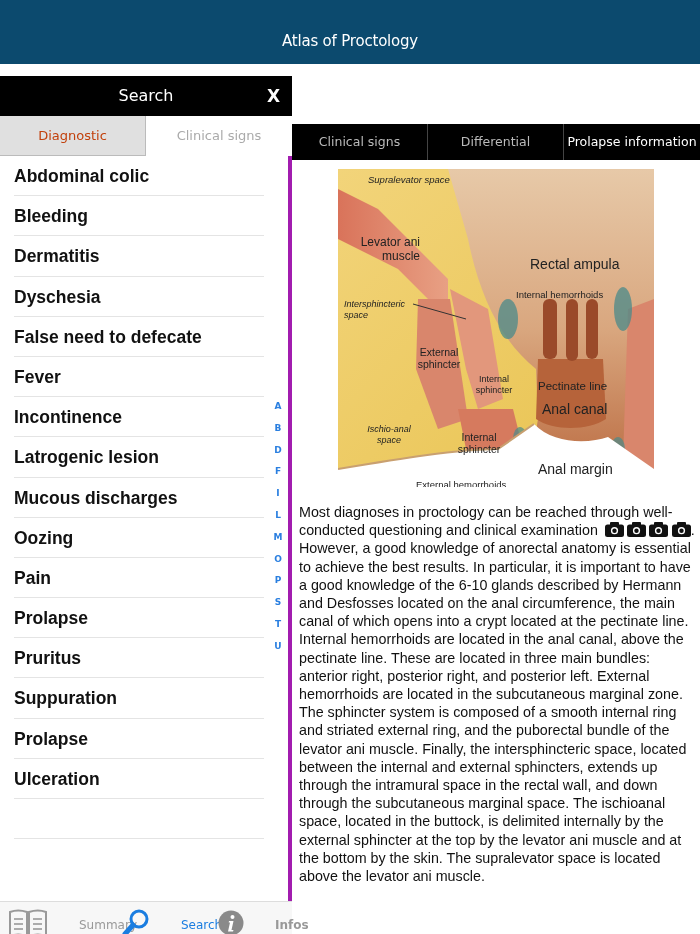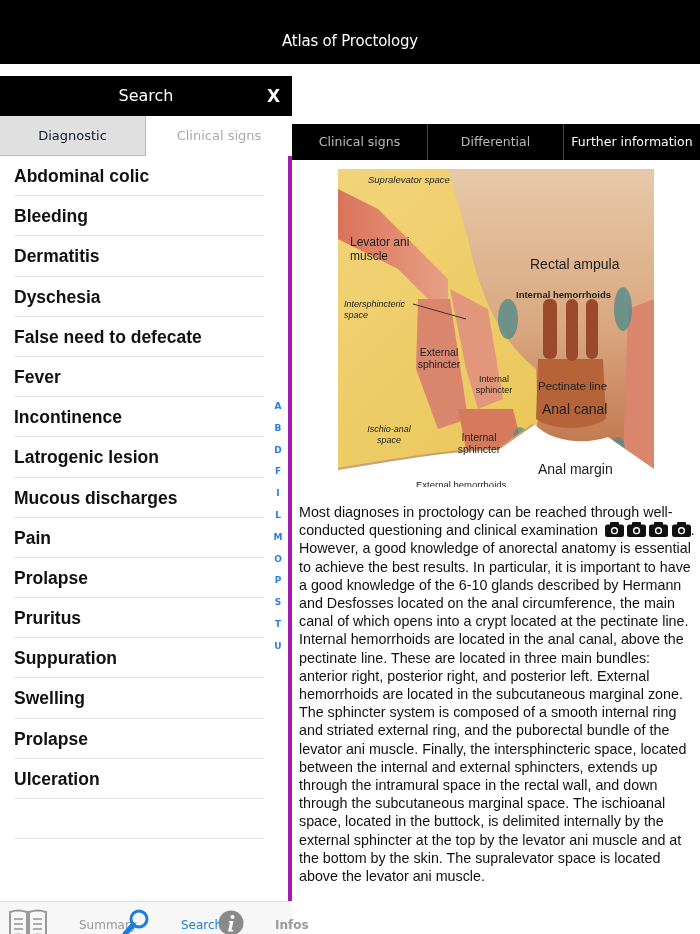--- a/index.html
+++ b/index.html
@@ -1,27 +1,27 @@
 <!DOCTYPE html>
 <html><head>
   <meta charset="utf-8">
   <style>
     * { box-sizing: border-box; margin: 0; padding: 0; }
     html, body { width: 700px; height: 934px; overflow: hidden; background: #fff; font-family: "Liberation Sans", sans-serif; }
-    .topbar { position: absolute; left: 0; top: 0; width: 700px; height: 64px; background: #000000; }
+    .topbar { position: absolute; left: 0; top: 0; width: 700px; height: 64px; background: #0c4a6e; }
     .topbar .title { position: absolute; left: 0; right: 0; top: 32px; text-align: center; color: #fff; font-size: 15px; font-family: "DejaVu Sans", sans-serif; letter-spacing: -0.2px; }
 
     
     .left { position: absolute; left: 0; top: 76px; width: 292px; height: 870px; background: #fff; border-right: 4px solid #a21caf; }
     .search-bar { position: absolute; left: 0; top: 0; width: 292px; height: 40px; background: #000; color: #fff; }
     .search-bar .label { position: absolute; left: 0; width: 292px; top: 10px; text-align: center; font-size: 16px; font-family: "DejaVu Sans", sans-serif; }
     .search-bar .close { position: absolute; right: 12px; top: 10px; font-size: 17px; font-weight: bold; font-family: "DejaVu Sans", sans-serif; cursor: pointer; }
     .seg { position: absolute; top: 40px; left: 0; width: 292px; height: 40px; }
     .seg .tab { position: absolute; top: 0; height: 40px; text-align: center; line-height: 40px; font-size: 13px; font-family: "DejaVu Sans", sans-serif; }
-    .seg .tab.diag { left: 0; width: 146px; background: #e0e0e0; color: #0f172a; border-right: 1px solid #bbb; border-bottom: 1px solid #bbb; }
+    .seg .tab.diag { left: 0; width: 146px; background: #e0e0e0; color: #c2410c; border-right: 1px solid #bbb; border-bottom: 1px solid #bbb; }
     .seg .tab.clin { left: 146px; width: 146px; background: #fff; color: #aaa; }
     .list { position: absolute; top: 80px; left: 0; width: 292px; }
     .list .item { position: relative; height: 40.2px; margin-left: 14px; width: 250px; border-bottom: 1px solid #e4e4e4; }
     .list .item span { position: absolute; left: 0; top: 10px; font-size: 17.5px; font-weight: bold; color: #111; font-family: "Liberation Sans", sans-serif; }
     .list .item.empty { border-bottom: 1px solid #e4e4e4; }
     .index { position: absolute; left: 268px; top: 325px; width: 20px; }
     .index div { height: 21.8px; text-align: center; color: #2a7fe0; font-size: 9px; font-weight: bold; font-family: "DejaVu Sans", sans-serif; cursor: pointer; }
 
     .tabbar { position: absolute; left: 0; bottom: 0; width: 292px; height: 45px; background: #f7f7f7; border-top: 1px solid #ddd; }
     .tb { position: absolute; top: 0; height: 45px; display: flex; align-items: center; cursor: pointer; gap: 23px; }
@@ -82,33 +82,33 @@
     <div class="item">
         <span>Incontinence</span>
       </div>
     <div class="item">
         <span>Latrogenic lesion</span>
       </div>
     <div class="item">
         <span>Mucous discharges</span>
       </div>
     <div class="item">
+        <span>Oozing</span>
+      </div>
+    <div class="item">
         <span>Pain</span>
       </div>
     <div class="item">
         <span>Prolapse</span>
       </div>
     <div class="item">
         <span>Pruritus</span>
       </div>
     <div class="item">
         <span>Suppuration</span>
-      </div>
-    <div class="item">
-        <span>Swelling</span>
       </div>
     <div class="item">
         <span>Prolapse</span>
       </div>
     <div class="item">
         <span>Ulceration</span>
       </div>
     <div class="item empty"></div>
   </div>
   <div class="index">
@@ -161,21 +161,21 @@
       </span>
       <span class="lbl">Infos</span>
     </div>
   </div>
 </div>
 
 <div class="right">
   <div class="rtabs">
     <div class="rtab" style="left:0;width:135px;">Clinical signs</div>
     <div class="rtab sep" style="left:135px;width:136px;">Differential diagnostic</div>
-    <div class="rtab sep active" style="left:271px;width:137px;">Further information</div>
+    <div class="rtab sep active" style="left:271px;width:137px;">Prolapse information</div>
   </div>
 
   <div class="figure">
     <svg width="316" height="318" viewBox="0 0 316 318">
       <defs>
         <linearGradient id="fat" x1="0" y1="0" x2="1" y2="1">
           <stop offset="0" stop-color="#f2d47a"></stop>
           <stop offset="1" stop-color="#e8c24e"></stop>
         </linearGradient>
         <linearGradient id="muc" x1="0" y1="0" x2="0" y2="1">
@@ -210,23 +210,23 @@
       <ellipse cx="285" cy="140" rx="9" ry="22" fill="#4a8a8a" opacity="0.75"></ellipse>
       <ellipse cx="182" cy="270" rx="7" ry="12" fill="#4a8a8a" opacity="0.7"></ellipse>
       <ellipse cx="280" cy="280" rx="7" ry="12" fill="#4a8a8a" opacity="0.7"></ellipse>
 
       <path d="M0 300 C60 290 120 280 160 280 L196 255 C215 275 250 275 270 268 L316 300 L316 318 L0 318 Z" fill="#fff"></path>
       <path d="M0 300 C60 290 120 280 160 280 L196 255" fill="none" stroke="#c9a070" stroke-width="2"></path>
 
       <line x1="75" y1="135" x2="128" y2="150" stroke="#333" stroke-width="1"></line>
     </svg>
     <div class="lbl" style="left:30px;top:5px;font-size:9.5px;font-style:italic;text-align:center;line-height:11px;">Supralevator space</div>
-    <div class="lbl" style="left:12px;top:66px;font-size:12px;width:70px;white-space:normal;line-height:14px;text-align:left;">Levator ani muscle</div>
+    <div class="lbl" style="left:12px;top:66px;font-size:12px;width:70px;white-space:normal;line-height:14px;text-align:right;">Levator ani muscle</div>
     <div class="lbl" style="left:192px;top:87px;font-size:14px;">Rectal ampula</div>
-    <div class="lbl" style="left:178px;top:120px;font-size:9.5px;font-weight:bold;">Internal hemorrhoids</div>
+    <div class="lbl" style="left:178px;top:120px;font-size:9.5px;">Internal hemorrhoids</div>
     <div class="lbl" style="left:6px;top:130px;font-size:9px;font-style:italic;width:70px;white-space:normal;line-height:11px;">Intersphincteric space</div>
     <div class="lbl" style="left:76px;top:177px;font-size:10.5px;width:50px;white-space:normal;line-height:12px;text-align:center;">External sphincter</div>
     <div class="lbl" style="left:134px;top:205px;font-size:9px;width:44px;white-space:normal;line-height:11px;text-align:center;">Internal sphincter</div>
     <div class="lbl" style="left:200px;top:211px;font-size:11.5px;">Pectinate line</div>
     <div class="lbl" style="left:204px;top:232px;font-size:14px;">Anal canal</div>
     <div class="lbl" style="left:20px;top:255px;font-size:9px;font-style:italic;width:62px;white-space:normal;line-height:11px;text-align:center;">Ischio-anal space</div>
     <div class="lbl" style="left:116px;top:262px;font-size:10.5px;width:50px;white-space:normal;line-height:12px;text-align:center;">Internal sphincter</div>
     <div class="lbl" style="left:200px;top:292px;font-size:14px;">Anal margin</div>
     <div class="lbl" style="left:78px;top:310px;font-size:9.5px;">External hemorrhoids</div>
   </div>

